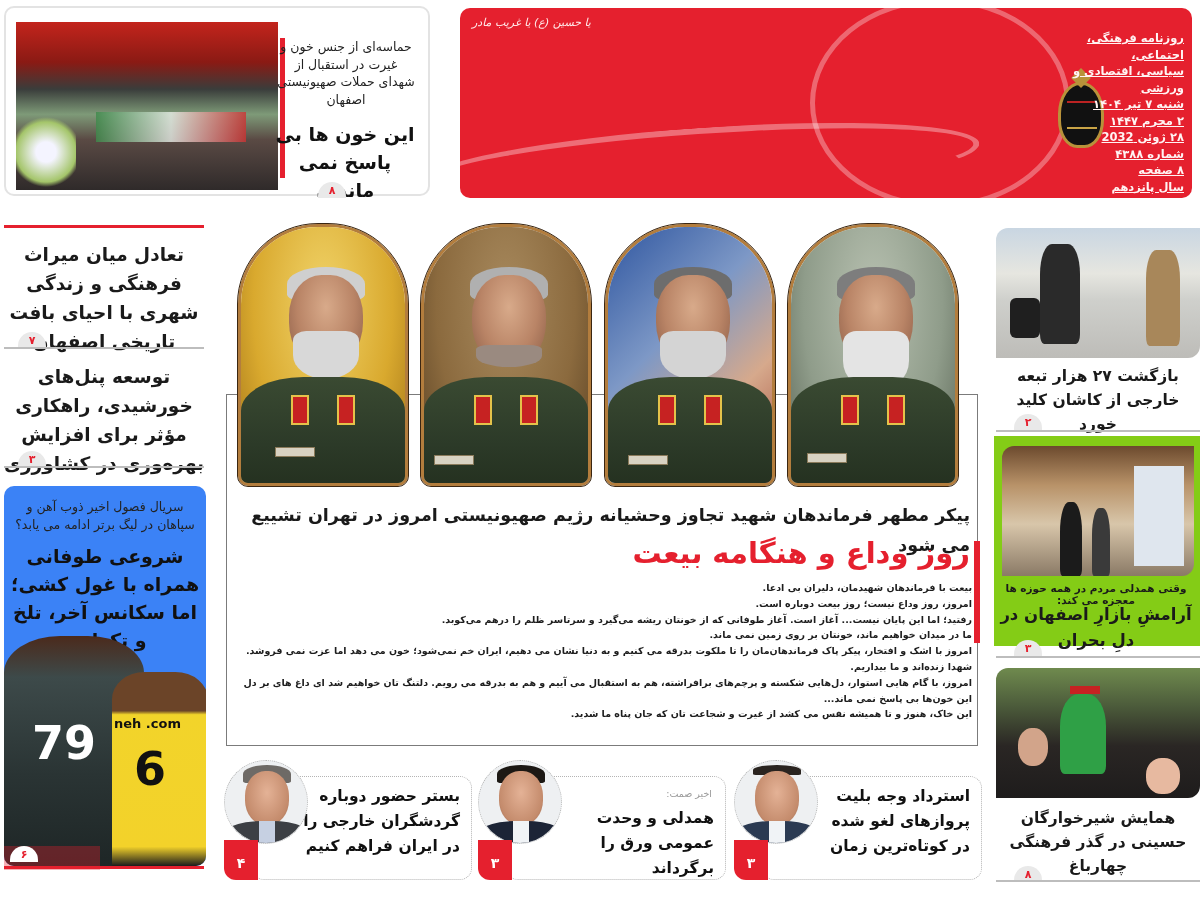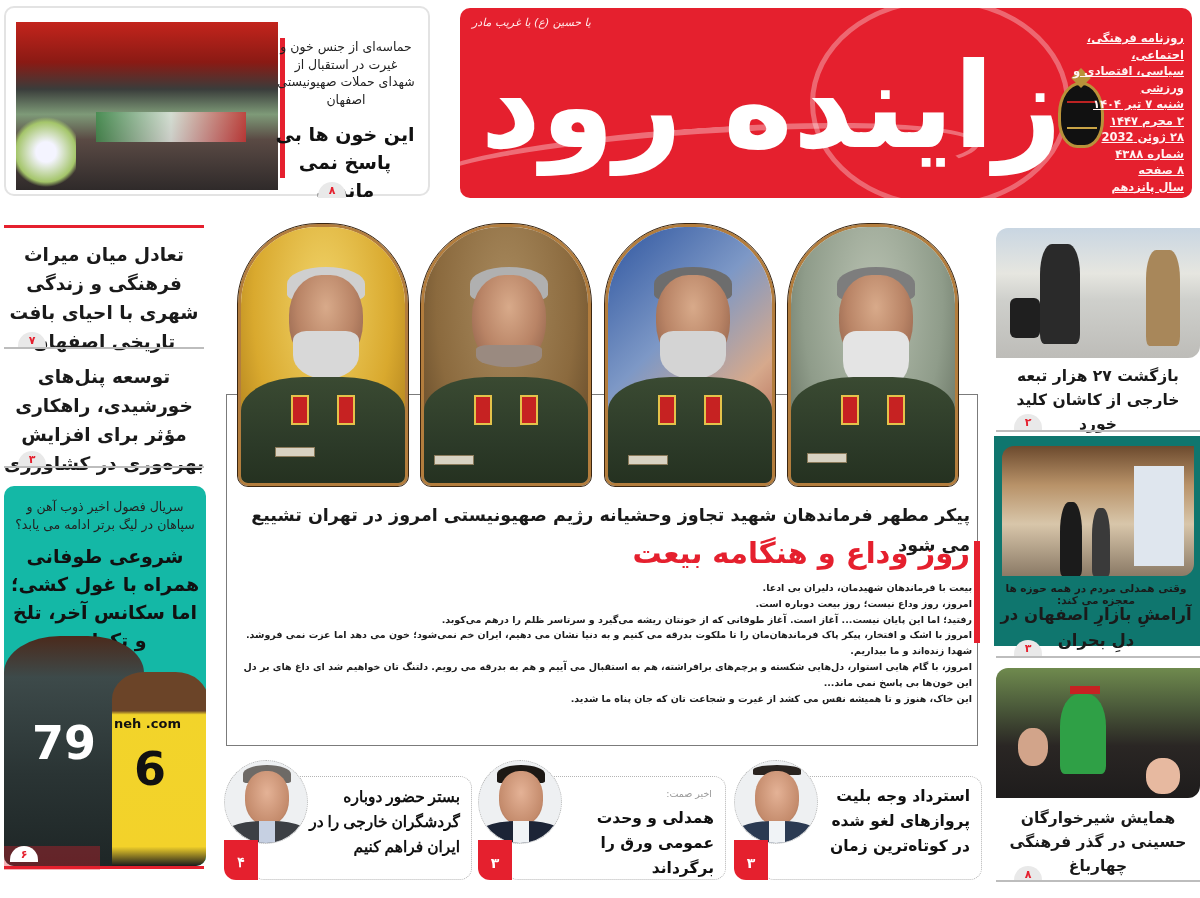--- a/index.html
+++ b/index.html
@@ -27,21 +27,21 @@
   .teaser-top .redbar { position: absolute; left: 274px; top: 30px; width: 5px; height: 140px; background: #e5202e; }
   .teaser-top .kicker { position: absolute; right: 12px; top: 30px; width: 140px; text-align: center; font-size: 12.5px; line-height: 17.5px; color: #222; }
   .teaser-top .headline { position: absolute; right: 10px; top: 112px; width: 146px; text-align: center; font-size: 19px; line-height: 28px; font-weight: 800; color: #111; }
   .pagenum { position: absolute; width: 28px; height: 16px; border-radius: 14px 14px 0 0; background: #e9e9e9; color: #e5202e; font-size: 11px; font-weight: 700; text-align: center; line-height: 18px; }
 
   
   .left-rule-red { left: 4px; top: 225px; width: 200px; height: 3px; background: #e5202e; }
   .left-story { width: 200px; text-align: center; font-weight: 800; color: #1a1a1a; font-size: 18.5px; line-height: 29px; }
   .hr-grey { height: 2px; background: #bdbdbd; }
 
-  .sport-box { left: 4px; top: 486px; width: 202px; height: 380px; background: #14b8a6; border-radius: 10px; overflow: hidden; }
+  .sport-box { left: 4px; top: 486px; width: 202px; height: 380px; background: #3b82f6; border-radius: 10px; overflow: hidden; }
   .sport-box .kicker { position: absolute; right: 8px; top: 12px; width: 186px; text-align: center; font-size: 12.5px; line-height: 18px; color: #222; }
   .sport-box .headline { position: absolute; right: 6px; top: 56px; width: 190px; text-align: center; font-size: 19px; line-height: 28px; font-weight: 800; color: #111; }
   .sport-box .pl1 { position: absolute; left: 0; top: 150px; width: 140px; height: 230px; background: linear-gradient(180deg,#4b2a1c 0%,#3d4a4a 18%,#2a3434 60%,#1e2626 100%); border-radius: 40% 40% 0 0 / 16% 16% 0 0; }
   .sport-box .pl1 .num { position: absolute; left: 28px; top: 80px; font-size: 46px; font-weight: 900; color: #fff; font-family: "DejaVu Sans", sans-serif; direction: ltr; }
   .sport-box .pl2 { position: absolute; left: 108px; top: 186px; width: 96px; height: 194px; background: linear-gradient(180deg,#6b4428 0%,#6b4428 20%,#f2d42a 22%,#f3d22a 90%,#1b1b1b 100%); border-radius: 34% 34% 0 0 / 14% 14% 0 0; }
   .sport-box .pl2 .num { position: absolute; left: 22px; top: 70px; font-size: 46px; font-weight: 900; color: #111; direction: ltr; }
   .sport-box .pl2 .txt { position: absolute; left: 2px; top: 44px; font-size: 13px; font-weight: 700; color: #111; direction: ltr; }
   .sport-logo { left: 4px; top: 846px; width: 96px; height: 24px; background: rgba(229,32,46,0.35); }
   .sport-rule { left: 4px; top: 866px; width: 200px; height: 3px; background: #e5202e; }
 
@@ -75,32 +75,31 @@
   .card .face { position: absolute; left: 0; top: 0; width: 84px; height: 84px; border-radius: 50%; border: 1.5px dotted #b4b4b4; overflow: hidden; background: #eef0f2; }
   .card .face .skin { position: absolute; left: 20px; top: 10px; width: 44px; height: 54px; border-radius: 46%; background: radial-gradient(ellipse at 50% 40%,#e4b296 0%,#c48b6c 70%,#8e5e48 100%); }
   .card .face .hairc { position: absolute; left: 18px; top: 4px; width: 48px; height: 18px; border-radius: 50% 50% 10% 10%; }
   .card .face .suit { position: absolute; left: -6px; top: 60px; width: 96px; height: 40px; border-radius: 45% 45% 0 0; background: #2e3338; }
   .card .face .shirt { position: absolute; left: 34px; top: 60px; width: 16px; height: 28px; background: #f0f3f6; }
   .card .numtab { position: absolute; left: 0; top: 80px; width: 34px; height: 40px; background: #e5202e; border-radius: 0 0 0 12px; color: #fff; font-weight: 800; font-size: 14px; text-align: center; line-height: 46px; }
 
   
   .right-story-photo { position: absolute; border-radius: 12px 0 12px 0; overflow: hidden; }
   .right-h { position: absolute; text-align: center; font-weight: 800; color: #1a1a1a; font-size: 15.5px; line-height: 24px; }
-  .yellow-box { left: 994px; top: 436px; width: 206px; height: 210px; background: #0f766e; }
+  .yellow-box { left: 994px; top: 436px; width: 206px; height: 210px; background: #84cc16; }
   .yellow-box .kicker { position: absolute; right: 6px; top: 146px; width: 196px; text-align: center; font-size: 10.5px; font-weight: 700; color: #1a1a1a; }
   .yellow-box .headline { position: absolute; right: 6px; top: 166px; width: 196px; text-align: center; font-size: 16.5px; font-weight: 800; color: #1a1a1a; line-height: 26px; }
 </style>
 </head>
 <body>
 
 <div class="abs masthead">
   <div class="swoosh1"></div>
   <div class="swoosh2"></div>
   <div class="tagline">یا حسین (ع) یا غریب مادر</div>
-  <div class="logo">زاینده رود</div>
   <div class="emblem">
       <span></span>
     </div>
   <div class="meta">
     <div>روزنامه فرهنگی، اجتماعی،</div>
     <div>سیاسی، اقتصادی و ورزشی</div>
     <div>شنبه ۷ تیر ۱۴۰۴</div>
     <div>۲ محرم ۱۴۴۷</div>
     <div>۲۸ ژوئن 2032</div>
     <div>شماره ۴۳۸۸</div>
@@ -191,20 +190,21 @@
   </div>
 </div>
 
 <div class="abs red-accent"></div>
 <div class="abs supra-title">پیکر مطهر فرماندهان شهید تجاوز وحشیانه رژیم صهیونیستی امروز در تهران تشییع می شود</div>
 <div class="abs main-title">روز وداع و هنگامه بیعت</div>
 <div class="abs body-lines">
   <div>بیعت با فرماندهان شهیدمان، دلیران بی ادعا.</div>
   <div>امروز، روز وداع نیست؛ روز بیعت دوباره است.</div>
   <div>رفتید؛ اما این پایان نیست... آغاز است. آغاز طوفانی که از خونتان ریشه می‌گیرد و سرتاسر ظلم را درهم می‌کوبد.</div>
+  <div>ما در میدان خواهیم ماند، خونتان بر روی زمین نمی ماند.</div>
   <div>امروز با اشک و افتخار، پیکر پاک فرماندهان‌مان را تا ملکوت بدرقه می کنیم و به دنیا نشان می دهیم، ایران خم نمی‌شود؛ خون می دهد اما عزت نمی فروشد.</div>
   <div>شهدا زنده‌اند و ما بیداریم.</div>
   <div>امروز، با گام هایی استوار، دل‌هایی شکسته و پرچم‌های برافراشته، هم به استقبال می آییم و هم به بدرقه می رویم. دلتنگ تان خواهیم شد ای داغ های بر دل نشسته؛ اما قول می دهیم در میدان بمانیم.</div>
   <div>این خون‌ها بی پاسخ نمی ماند...</div>
   <div>این خاک، هنوز و تا همیشه نفس می کشد از غیرت و شجاعت تان که جان پناه ما شدید.</div>
 </div>
 
 <div class="abs card" style="left:734px;">
   <div class="box"></div>
   <div class="headline" style="top:24px;">استرداد وجه بلیت پروازهای لغو شده در کوتاه‌ترین زمان</div>
@@ -223,21 +223,21 @@
   <div class="headline" style="top:46px;">همدلی و وحدت عمومی ورق را برگرداند</div>
   <div class="face">
     <div class="hairc" style="background:#1c1814"></div>
       <div class="skin"></div>
       <div class="suit" style="background:#1c2436"></div>
       <div class="shirt"></div>
   </div>
   <div class="numtab">۳</div>
 </div>
 
-<div class="abs card" style="left:224px;font-family:Liberation Serif, serif;">
+<div class="abs card" style="left:224px;">
   <div class="box"></div>
   <div class="headline" style="top:24px;">بستر حضور دوباره گردشگران خارجی را در ایران فراهم کنیم</div>
   <div class="face">
     <div class="hairc" style="background:#6e6a66"></div>
       <div class="skin"></div>
       <div class="suit" style="background:#3c3f44"></div>
       <div class="shirt" style="background:#c6d0e2"></div>
   </div>
   <div class="numtab">۴</div>
 </div>

